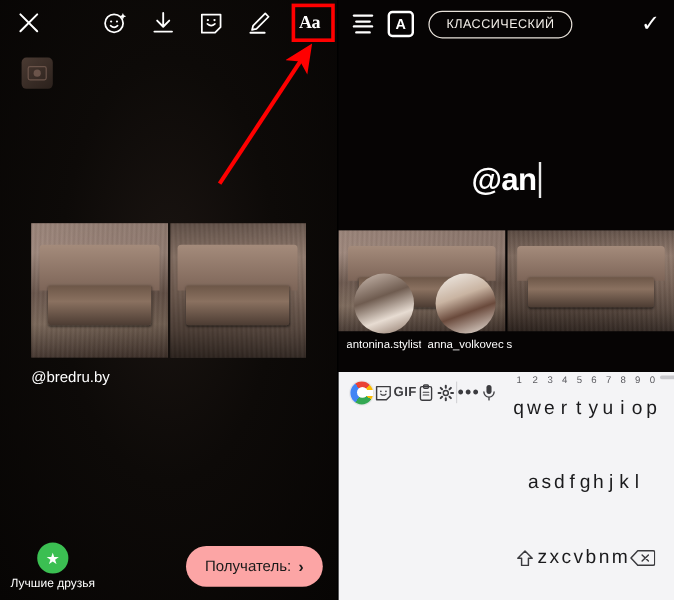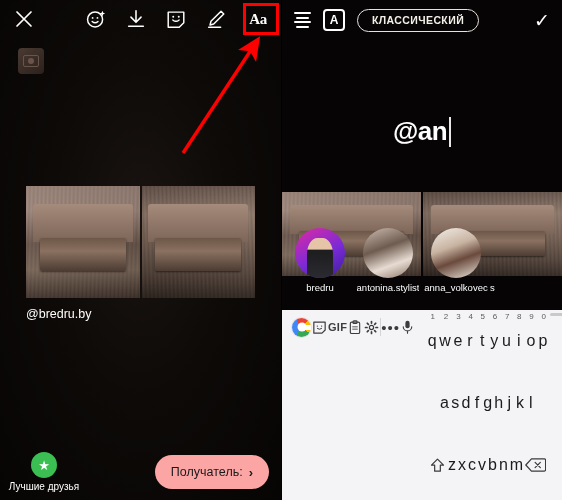--- a/index.html
+++ b/index.html
@@ -152,26 +152,26 @@
   .align-ic i:nth-child(4) { width: 72%; margin: 0 auto; }
   .abox {
     width: 22px; height: 22px; border: 2px solid #fff; border-radius: 4px;
     display: flex; align-items: center; justify-content: center;
     color: #fff; font-size: 12px; font-weight: bold;
   }
   .style-pill {
     height: 23px; padding: 0 14px;
     border: 1.5px solid #e8e2da; border-radius: 12px;
     display: flex; align-items: center;
-    color: #f3efe9; font-size: 10.5px; font-weight: bold; letter-spacing: 0.4px;
+    color: #f3efe9; font-size: 10.5px; font-weight: normal; letter-spacing: 0.4px;
   }
   .check-ic { margin-left: auto; color: #fff; font-size: 19px; line-height: 1; }
 
   .story-text {
-    position: absolute; left: 0; right: 0; top: 116px;
+    position: absolute; left: 0; right: 0; top: 134px;
     text-align: center; z-index: 4;
   }
   .story-text .txt {
     display: inline-block;
     color: #fff; font-size: 26px; font-weight: bold;
     letter-spacing: -0.5px;
     vertical-align: middle;
   }
   .caret {
     display: inline-block; width: 2px; height: 30px;
@@ -399,24 +399,20 @@
         <div class="bag-flap"></div>
         <div class="bag-strap"></div>
       </div>
     </div>
 
     <div class="story-text">
       <span class="txt">@an</span><span class="caret"></span>
     </div>
 
     <div class="suggest-row">
-      <div class="sug">
-        <div class="ava ava-1"></div>
-        <div class="uname">bredru</div>
-      </div>
       <div class="sug">
         <div class="ava ava-2"></div>
         <div class="uname">antonina.stylist</div>
       </div>
       <div class="sug">
         <div class="ava ava-3"></div>
         <div class="uname">anna_volkovec</div>
       </div>
       <div class="sug-partial">s</div>
     </div>

